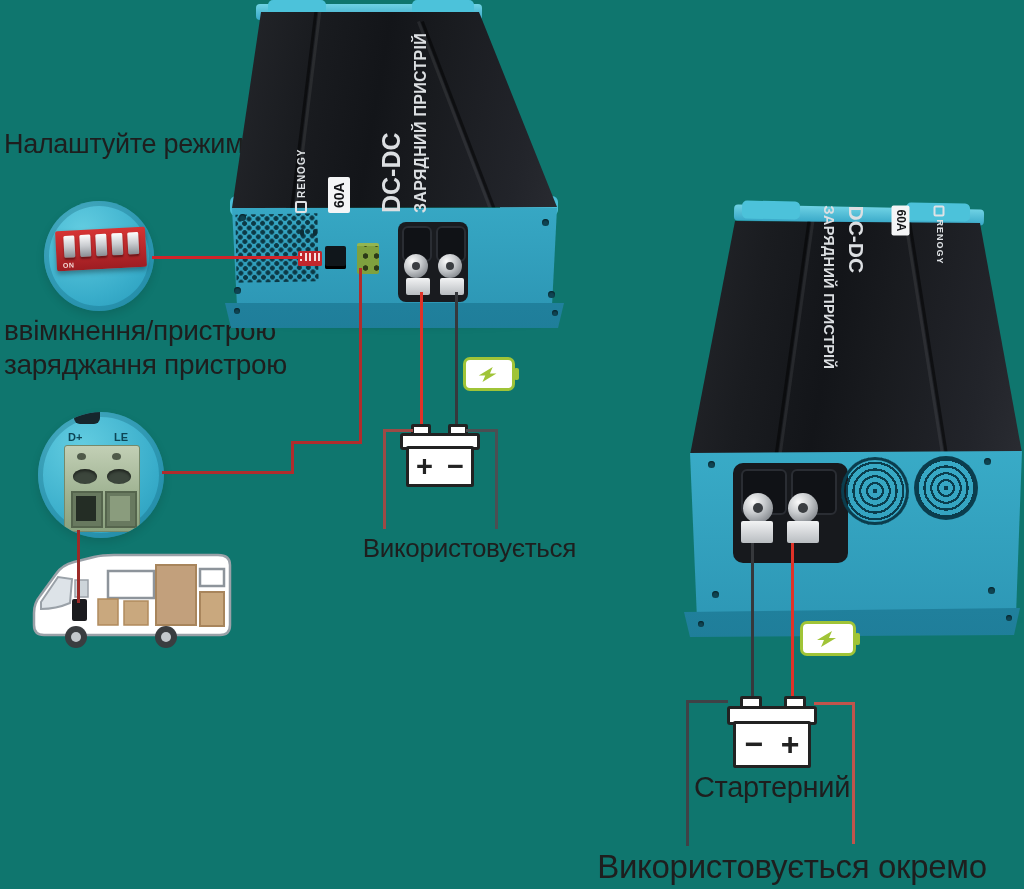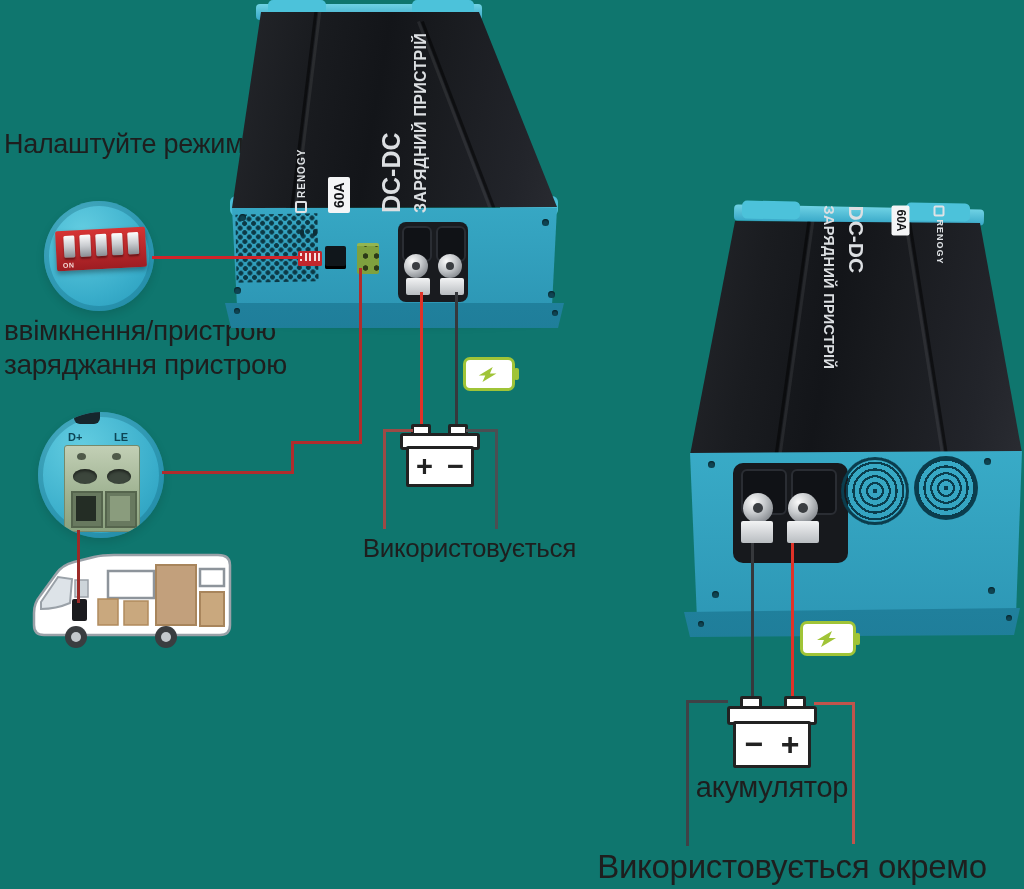--- a/index.html
+++ b/index.html
@@ -265,17 +265,17 @@
   <div class="bat-lid" style="left:727px;top:706px;width:84px;height:13px;"></div>
   <div class="bat-body" style="left:733px;top:721px;width:72px;height:41px;font-size:32px;">
     <span>−</span>
     <span>+</span>
   </div>
   <div class="wire" style="left:686px;top:700px;width:42px;height:3px;background:#3f4146;"></div>
   <div class="wire" style="left:686px;top:700px;width:3px;height:146px;background:#3f4146;"></div>
   <div class="wire" style="left:814px;top:702px;width:41px;height:3px;background:#c0544c;"></div>
   <div class="wire" style="left:852px;top:702px;width:3px;height:142px;background:#c0544c;"></div>
   <div class="ann" style="left:672px;top:772px;width:200px;text-align:center;font-size:29px;line-height:30px;">
-    <div>акумулятор</div>
+    <div>Стартерний</div>
   </div>
   <div class="ann" style="left:557px;top:848px;width:470px;text-align:center;font-size:33px;">Використовується окремо</div>
 
 </div>
 
 </body></html>

